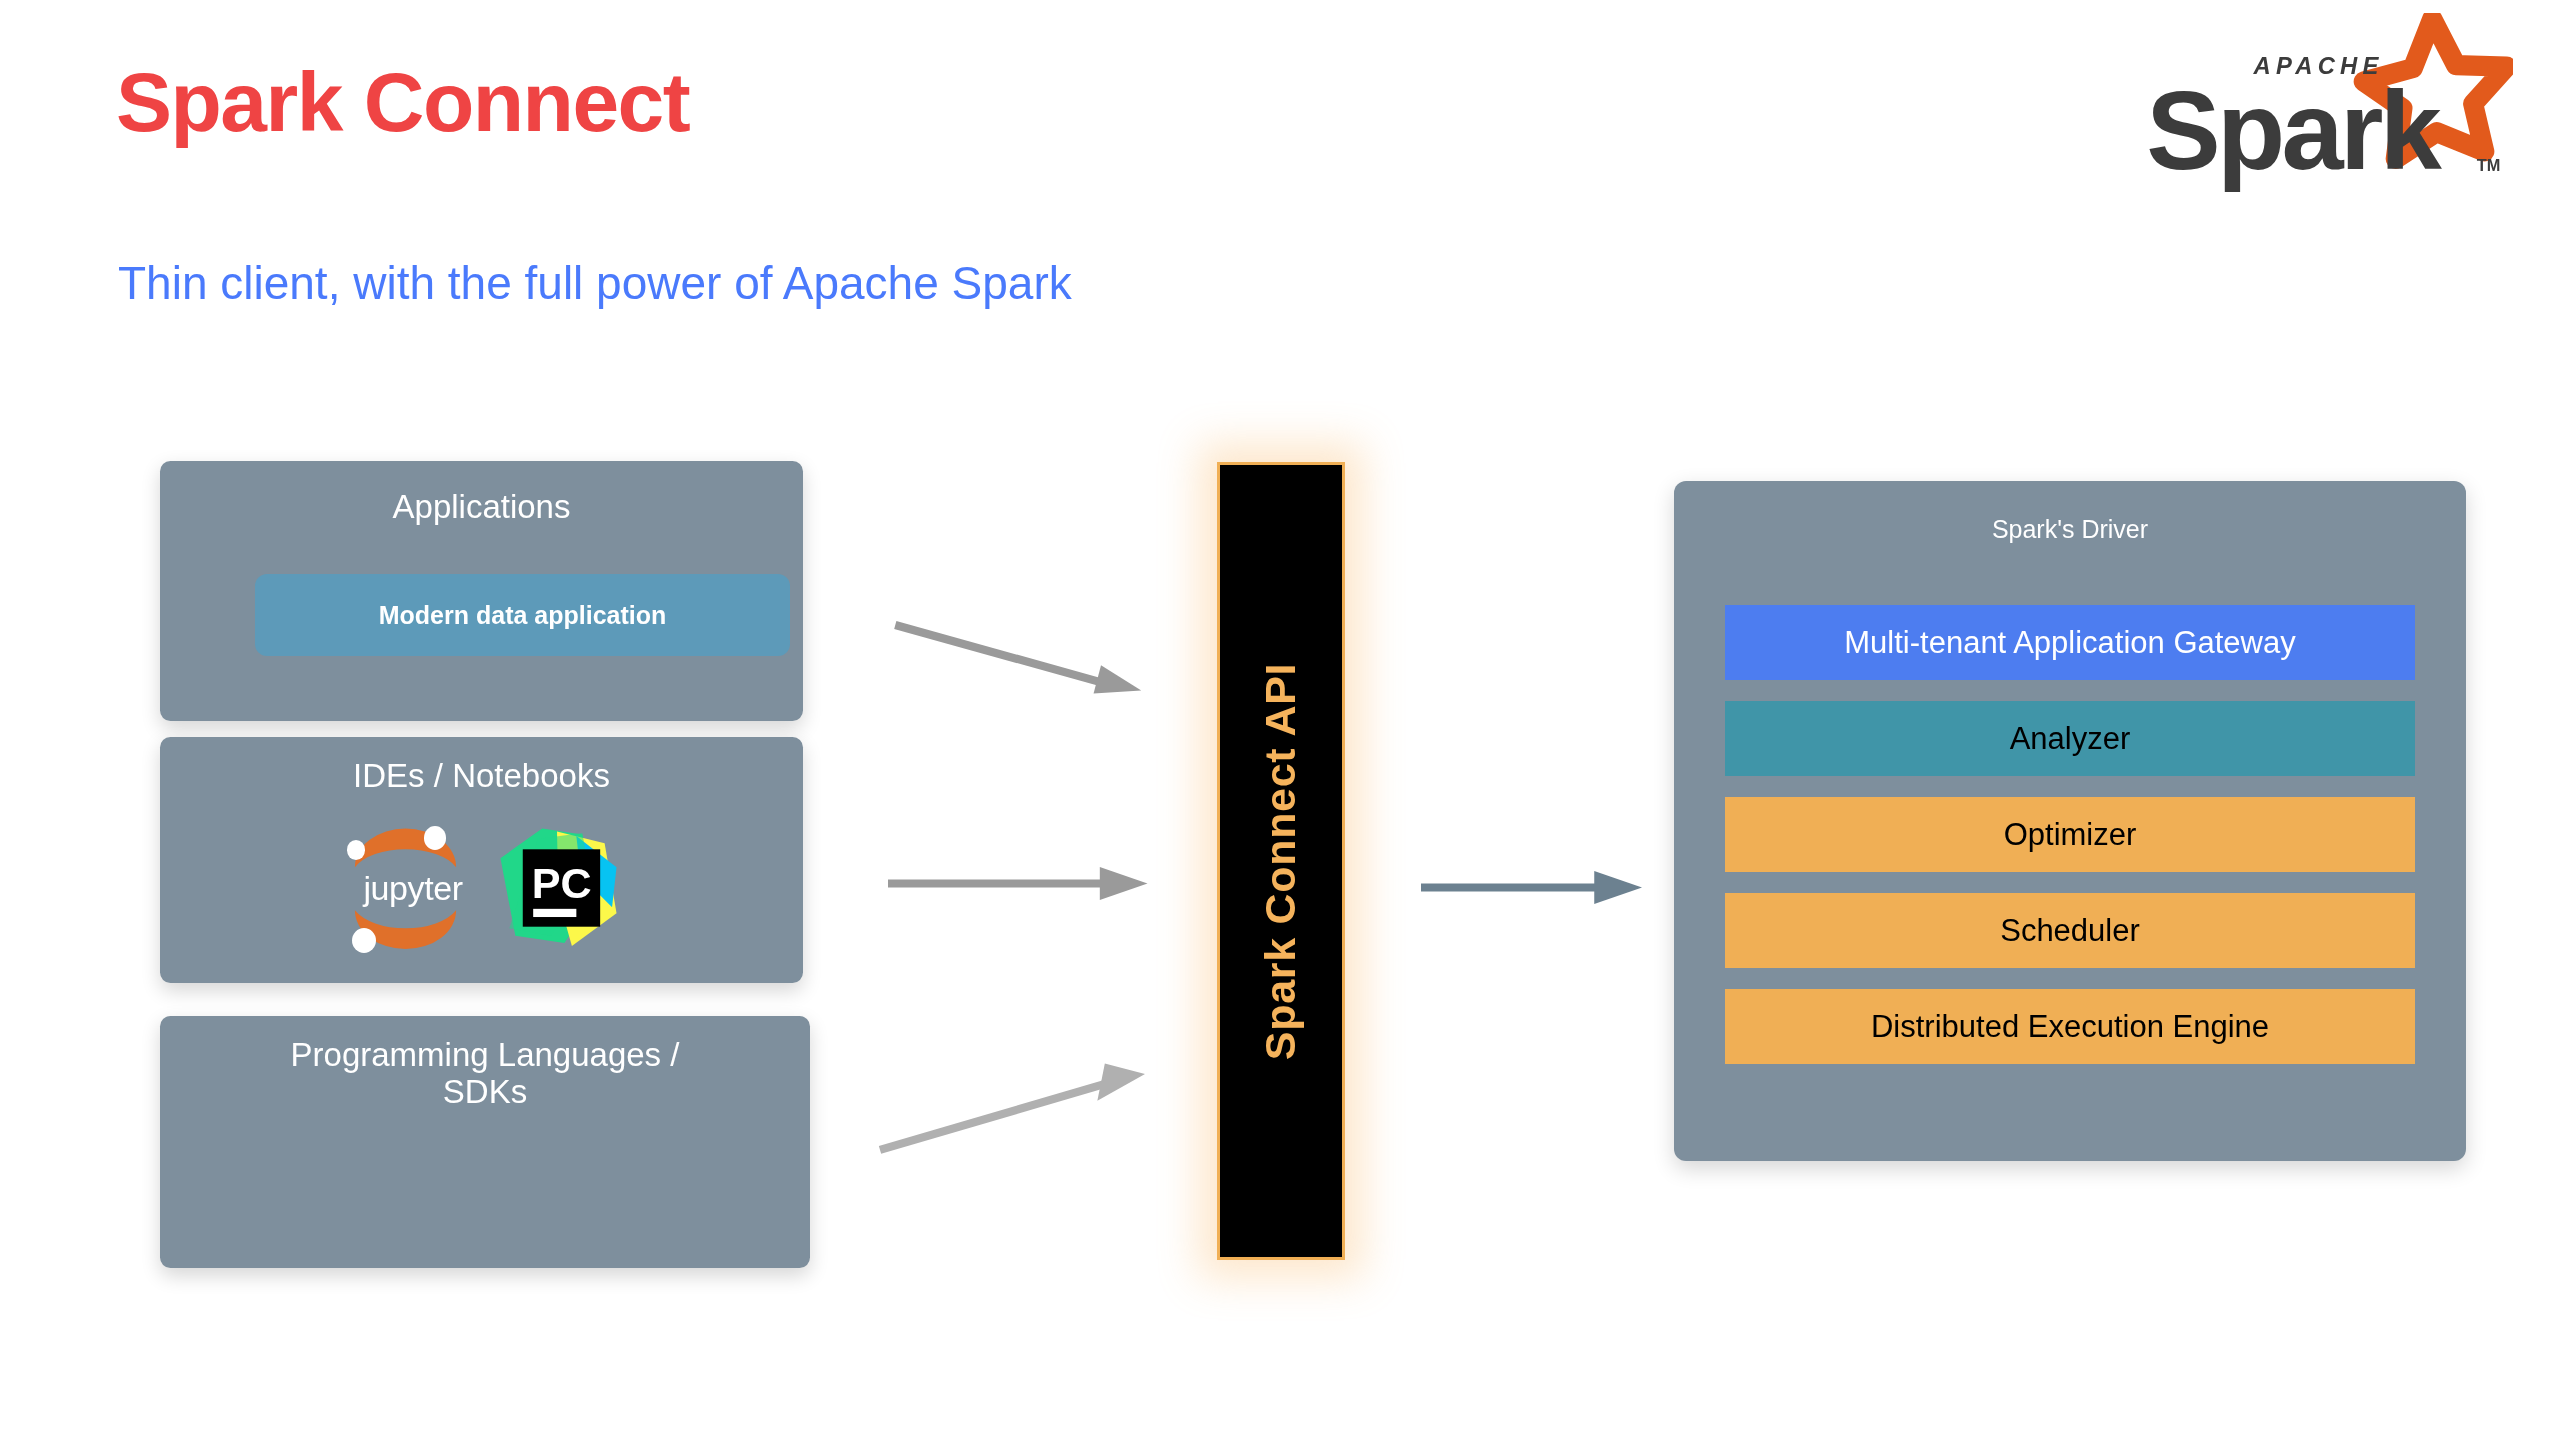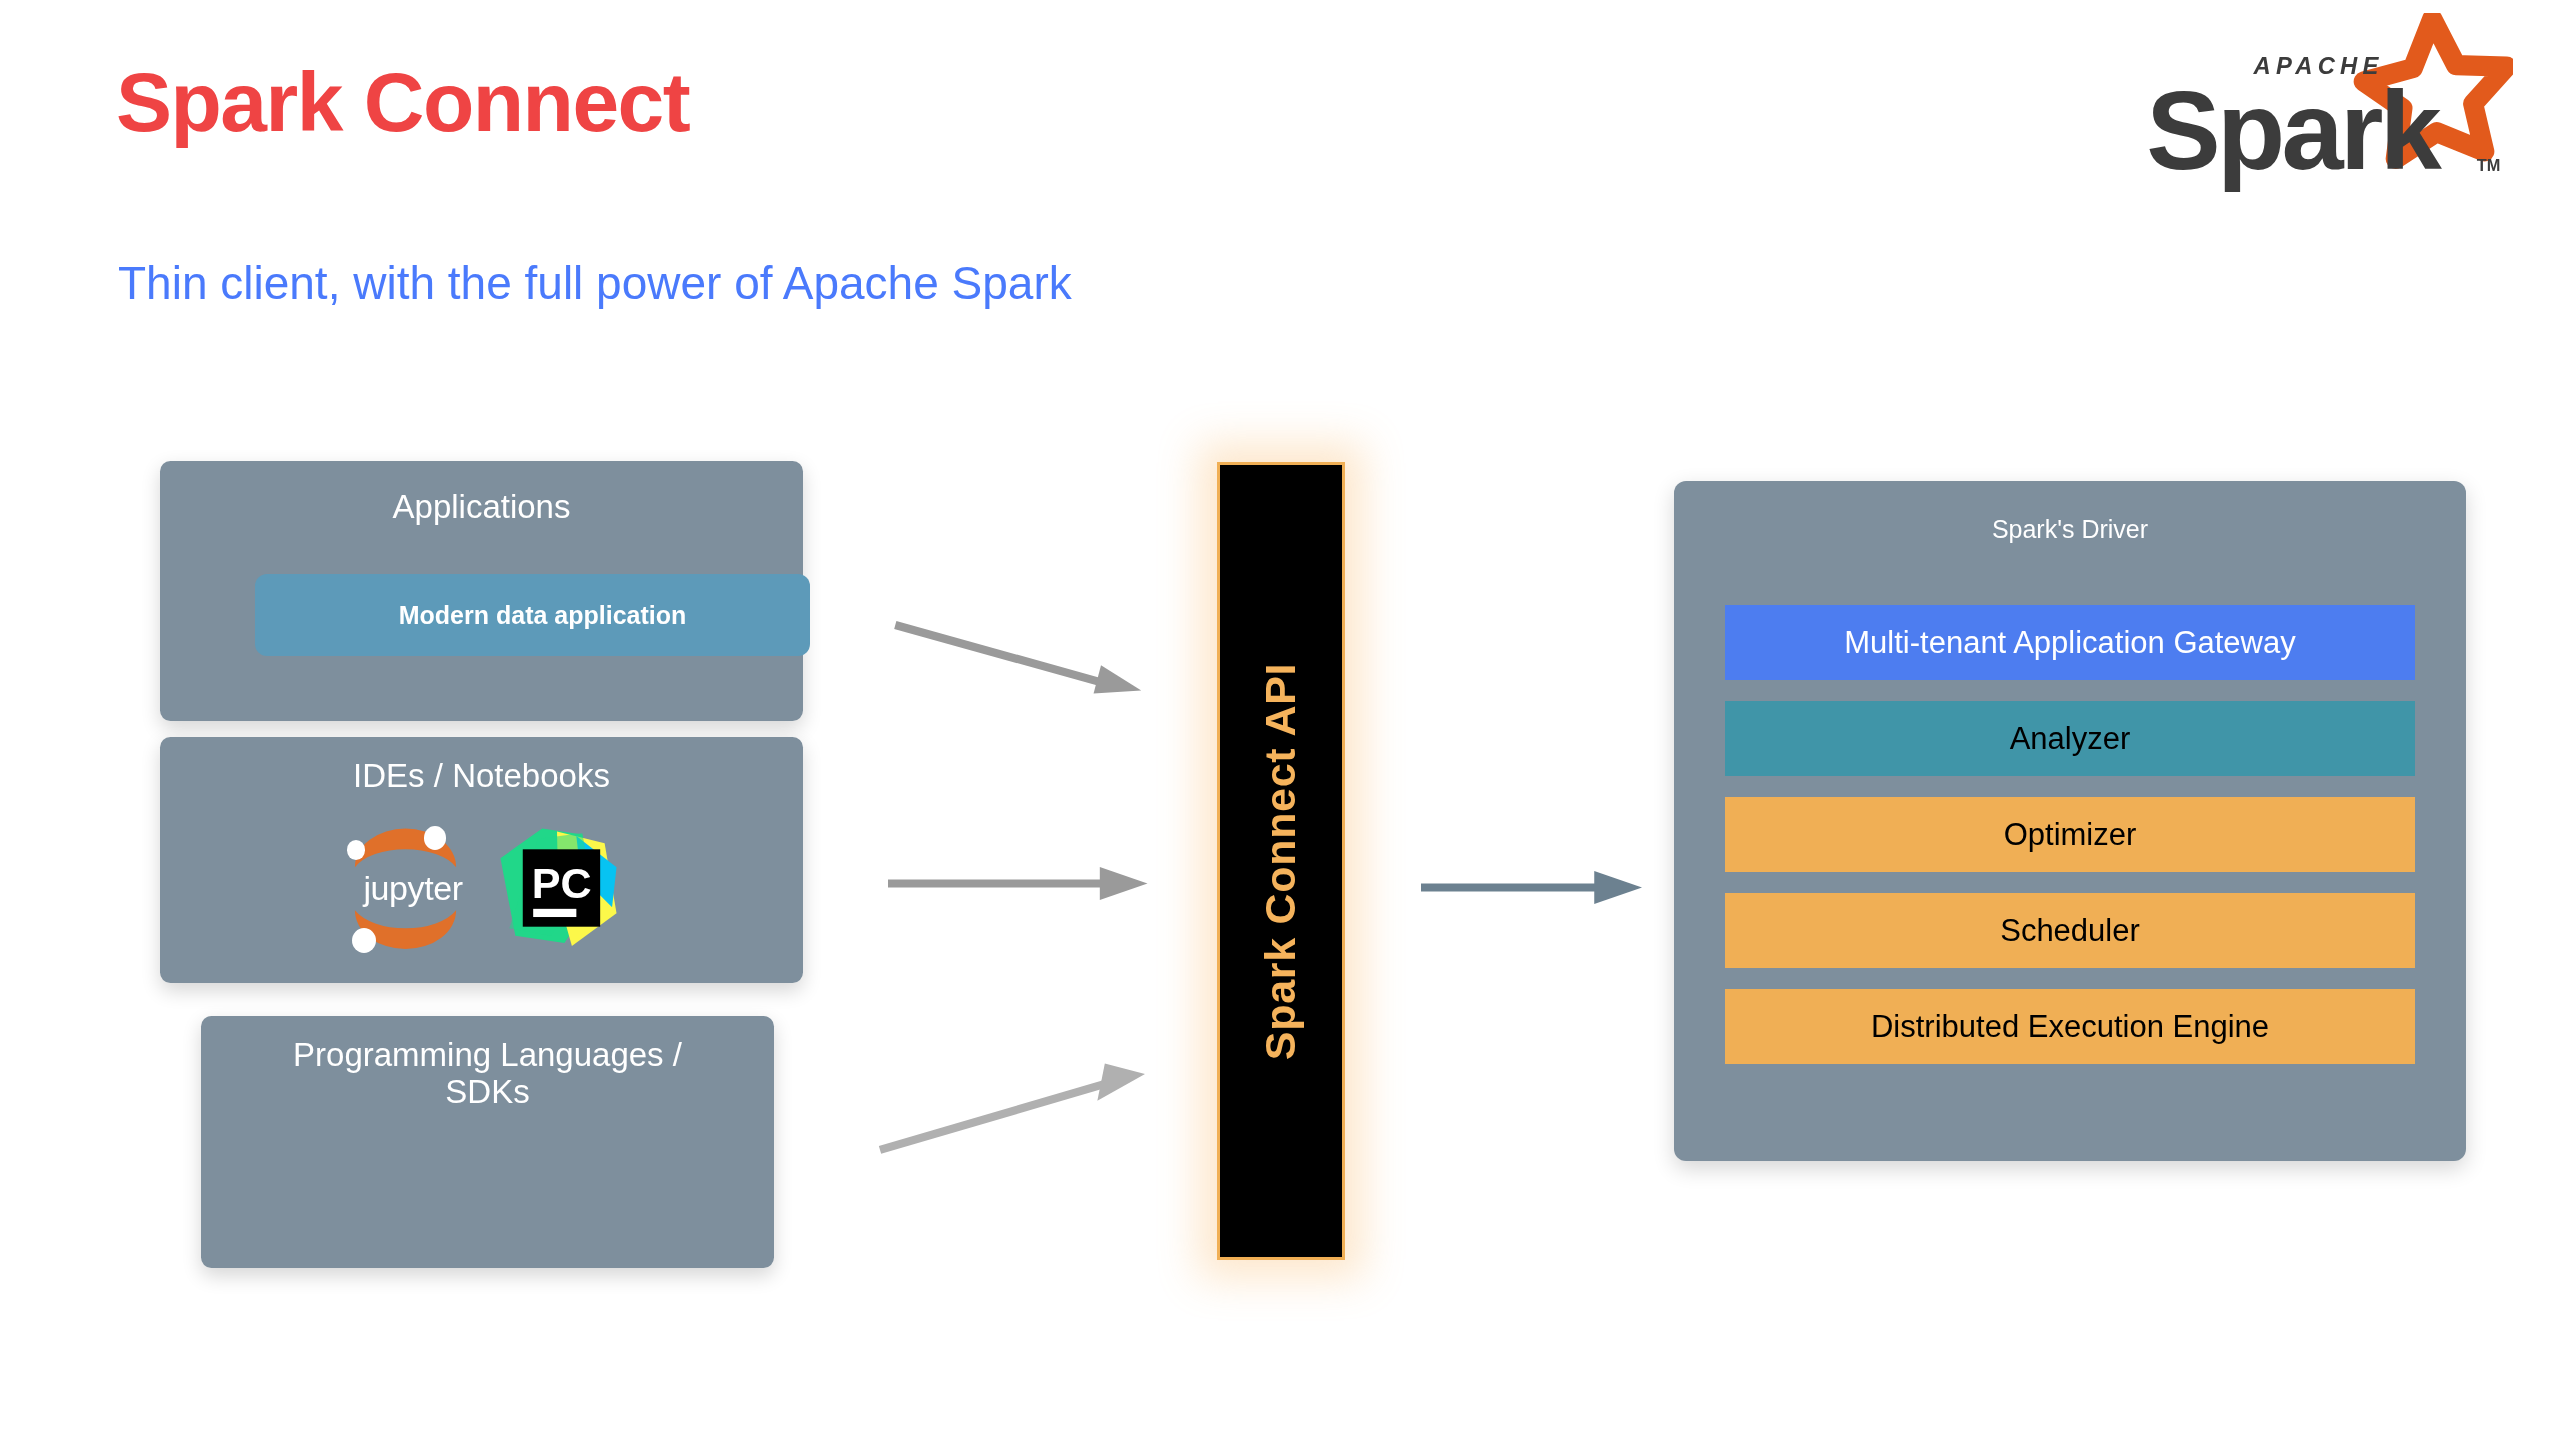--- a/index.html
+++ b/index.html
@@ -76,36 +76,35 @@
     width: 535px;
     height: 82px;
     background: #5d9ab9;
     border-radius: 12px;
     display: flex;
     align-items: center;
     justify-content: center;
     color: #ffffff;
     font-size: 25px;
     font-weight: 700;
-    padding-left: 20px;
   }
 
   #card-ides { left: 160px; top: 737px; width: 643px; height: 246px; }
   #card-ides .card-title { top: 21px; }
   #ide-logos {
     position: absolute;
     left: 0; right: 0;
     top: 84px;
     display: flex;
     align-items: center;
     justify-content: center;
     gap: 25px;
   }
 
-  #card-languages { left: 160px; top: 1016px; width: 573px; height: 252px; margin-left: 41px; }
+  #card-languages { left: 160px; top: 1016px; width: 650px; height: 252px; }
   #card-languages .card-title { top: 21px; }
   #lang-logos {
     position: absolute;
     left: 0; right: 0;
     top: 125px;
     display: flex;
     align-items: center;
     justify-content: center;
     gap: 34px;
   }

